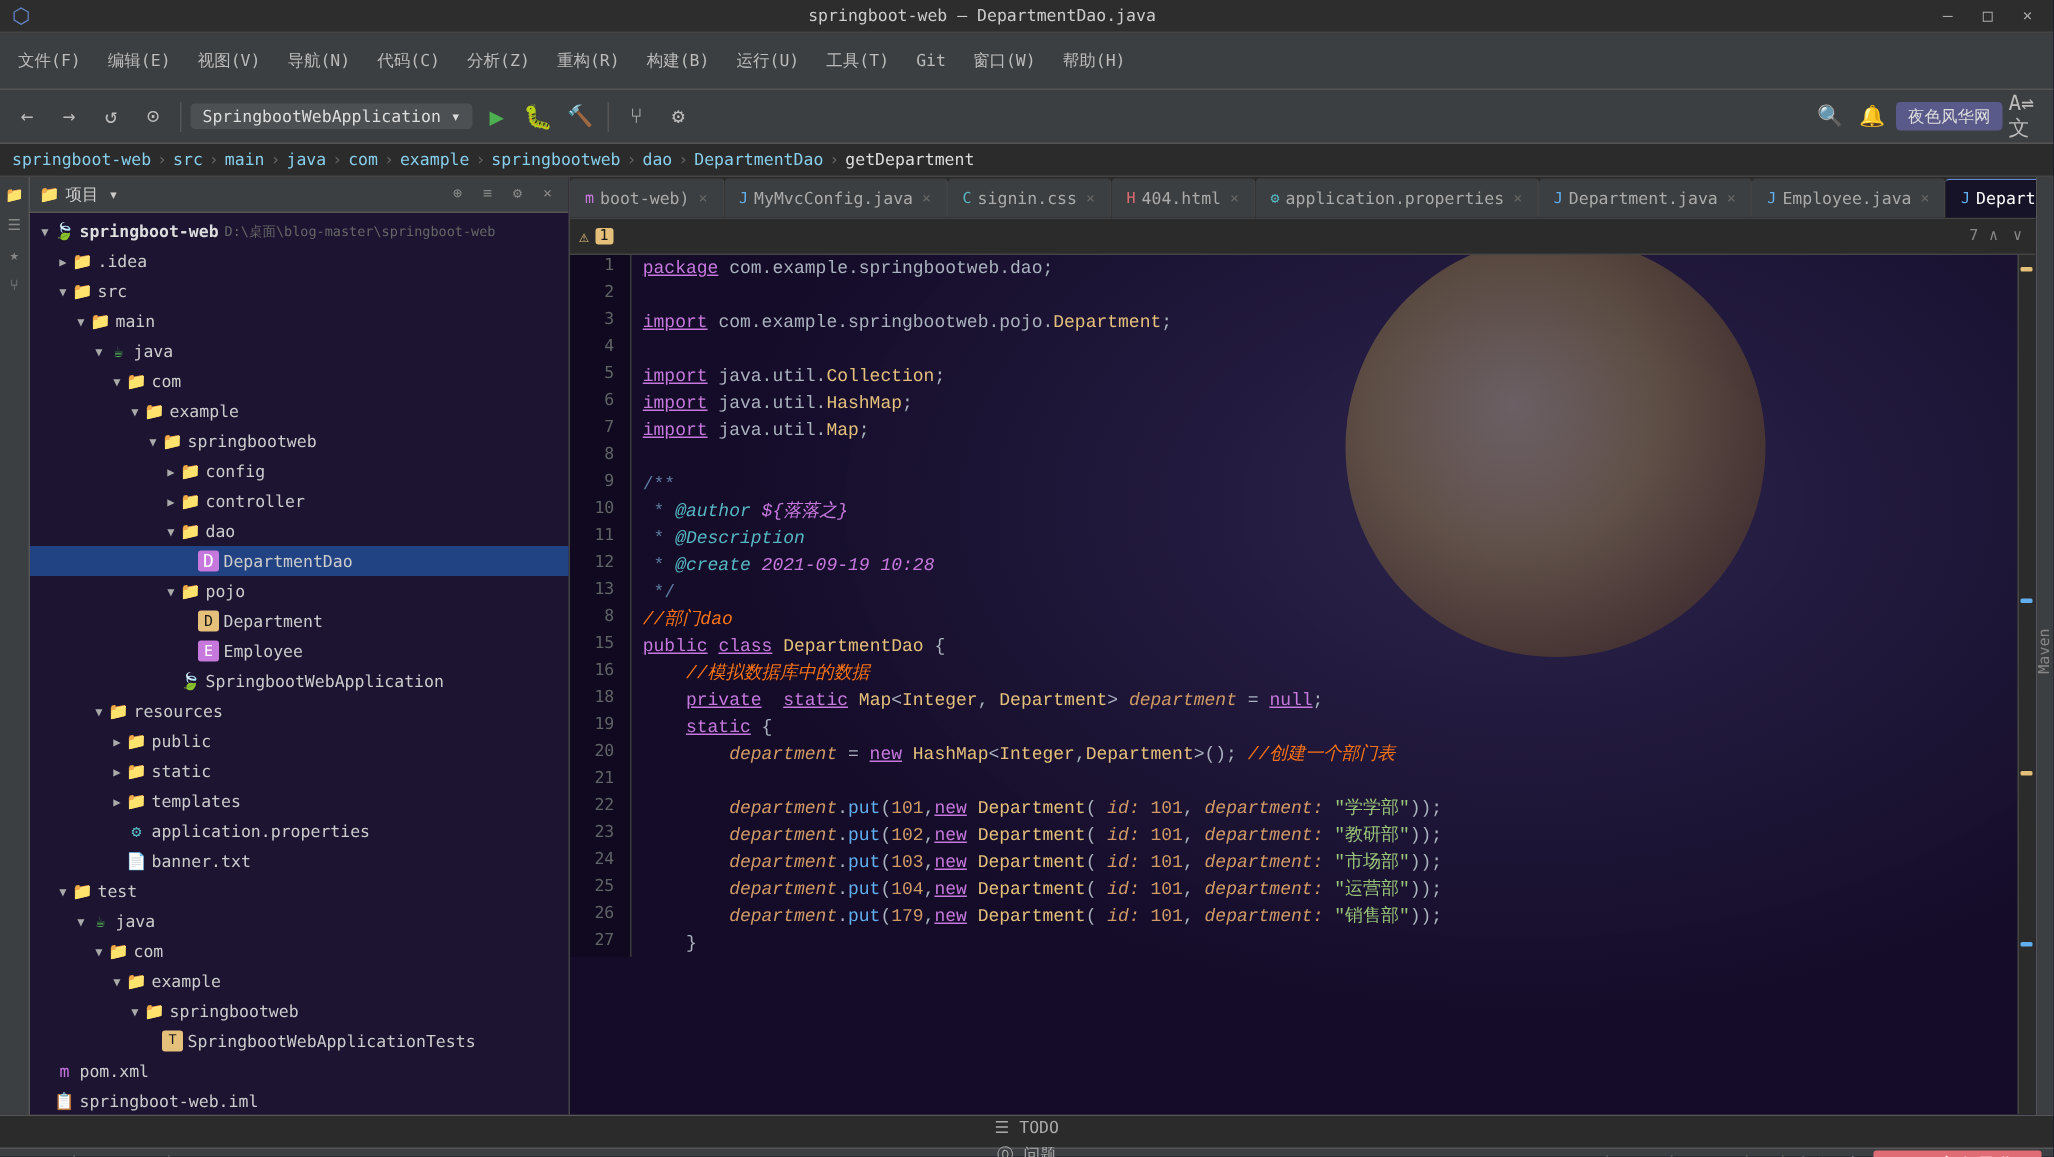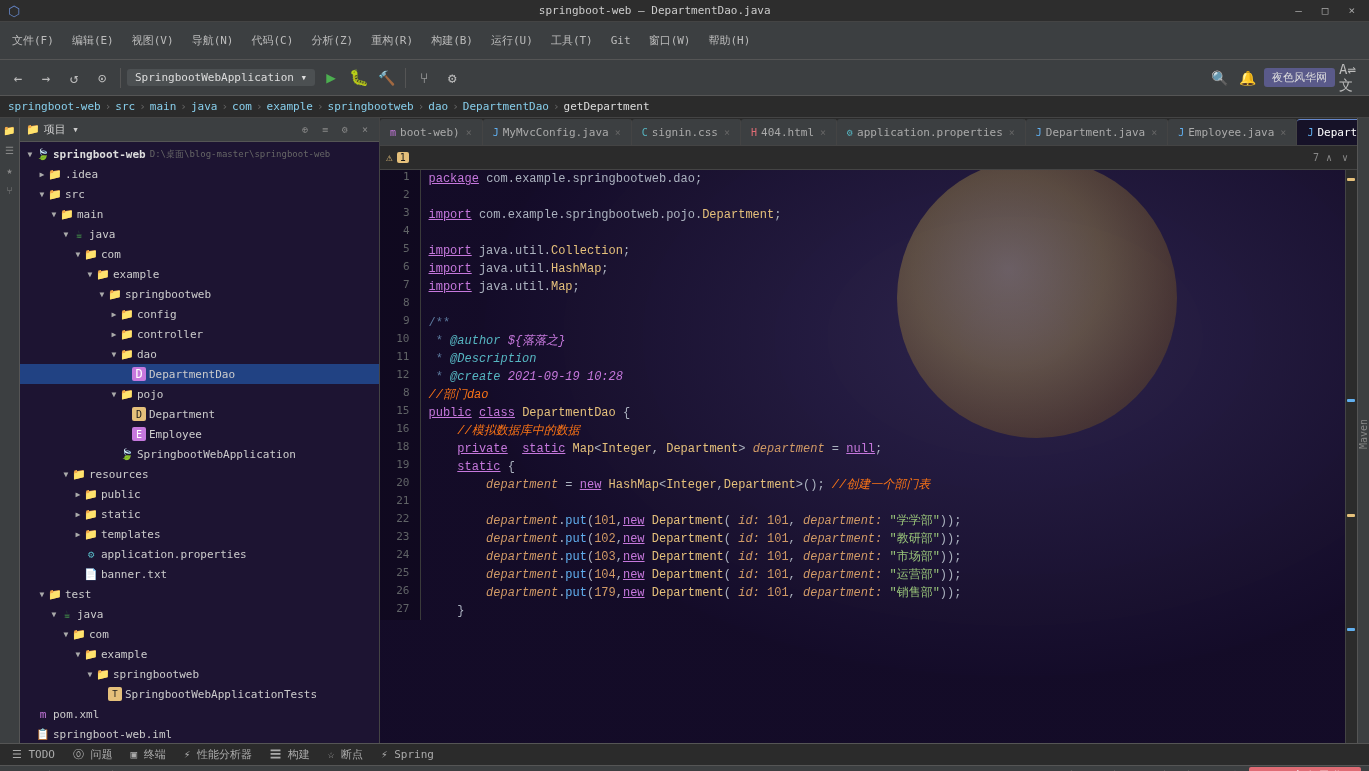--- a/index.html
+++ b/index.html
@@ -372,20 +372,21 @@
     
     #bottombar {
       height: 22px;
       background: #2b2b2b;
       display: flex;
       align-items: center;
       padding: 0 4px;
       gap: 2px;
       font-size: 11px;
       border-top: 1px solid #555;
+      flex-direction: column;
     }
     .bottom-tab {
       padding: 1px 8px;
       cursor: pointer;
       color: #aaa;
       border-radius: 2px;
     }
 
     
     #maven-panel {
@@ -813,20 +814,24 @@
           <div class="code-row">
             <div class="line-num">11</div>
             <div class="line-content"><span class="javadoc"> * </span><span class="javadoc-tag">@Description</span></div>
           </div>
 
           <div class="code-row">
             <div class="line-num">12</div>
             <div class="line-content"><span class="javadoc"> * </span><span class="javadoc-tag">@create</span> <span class="javadoc-val">2021-09-19 10:28</span></div>
           </div>
 
+          <div class="code-row">
+            <div class="line-num">13</div>
+            <div class="line-content"><span class="javadoc"> */</span></div>
+          </div>
 
           <div class="code-row">
             <div class="line-num">8</div>
             <div class="line-content"><span class="cmt-line">//部门dao</span></div>
           </div>
 
           <div class="code-row">
             <div class="line-num">15</div>
             <div class="line-content"><span class="kw">public</span> <span class="kw">class</span> <span class="cn">DepartmentDao</span> {</div>
           </div>

